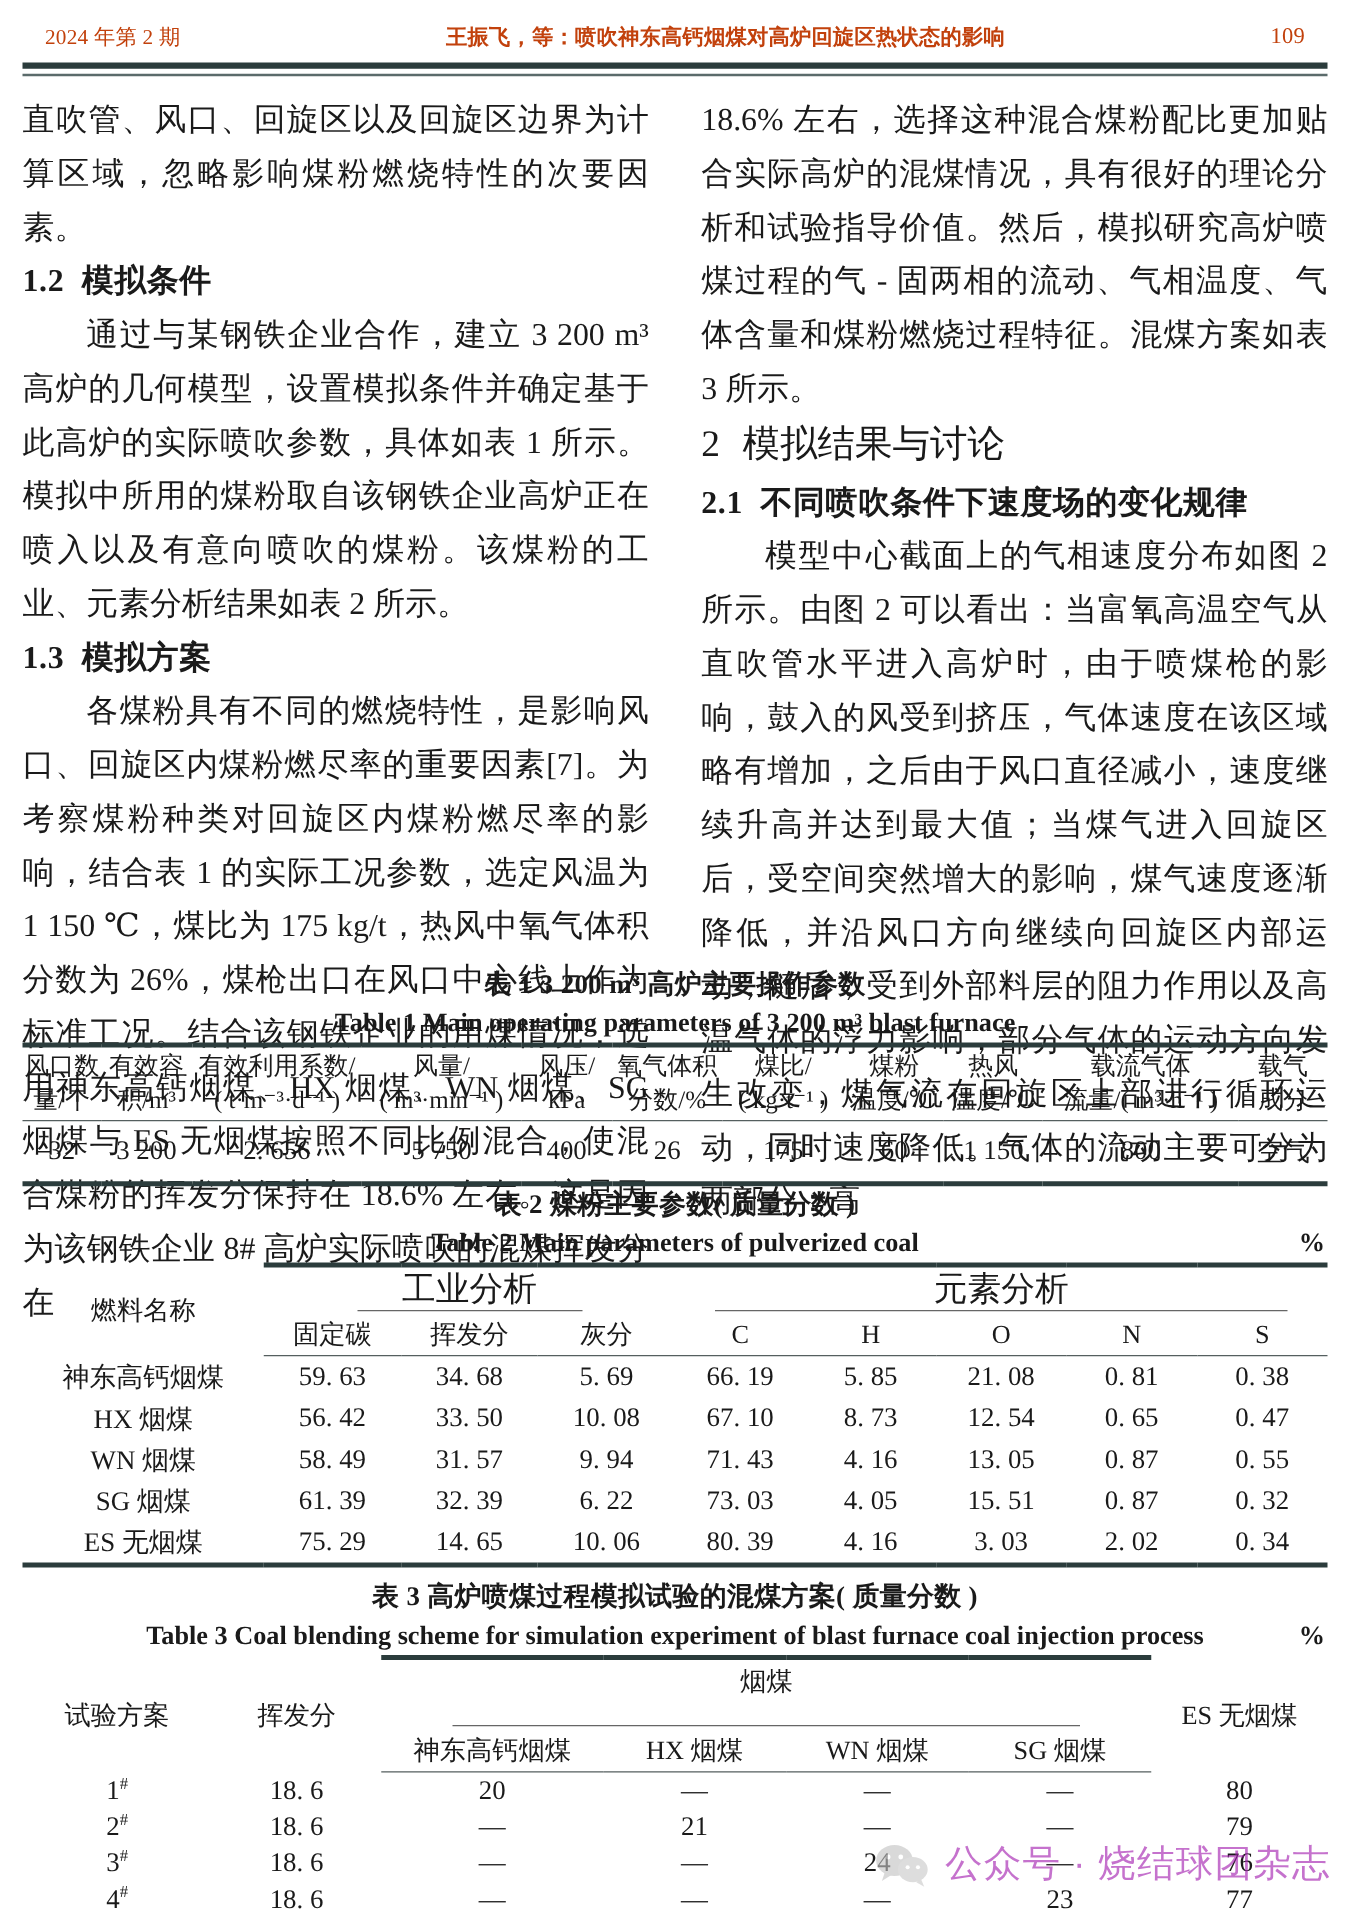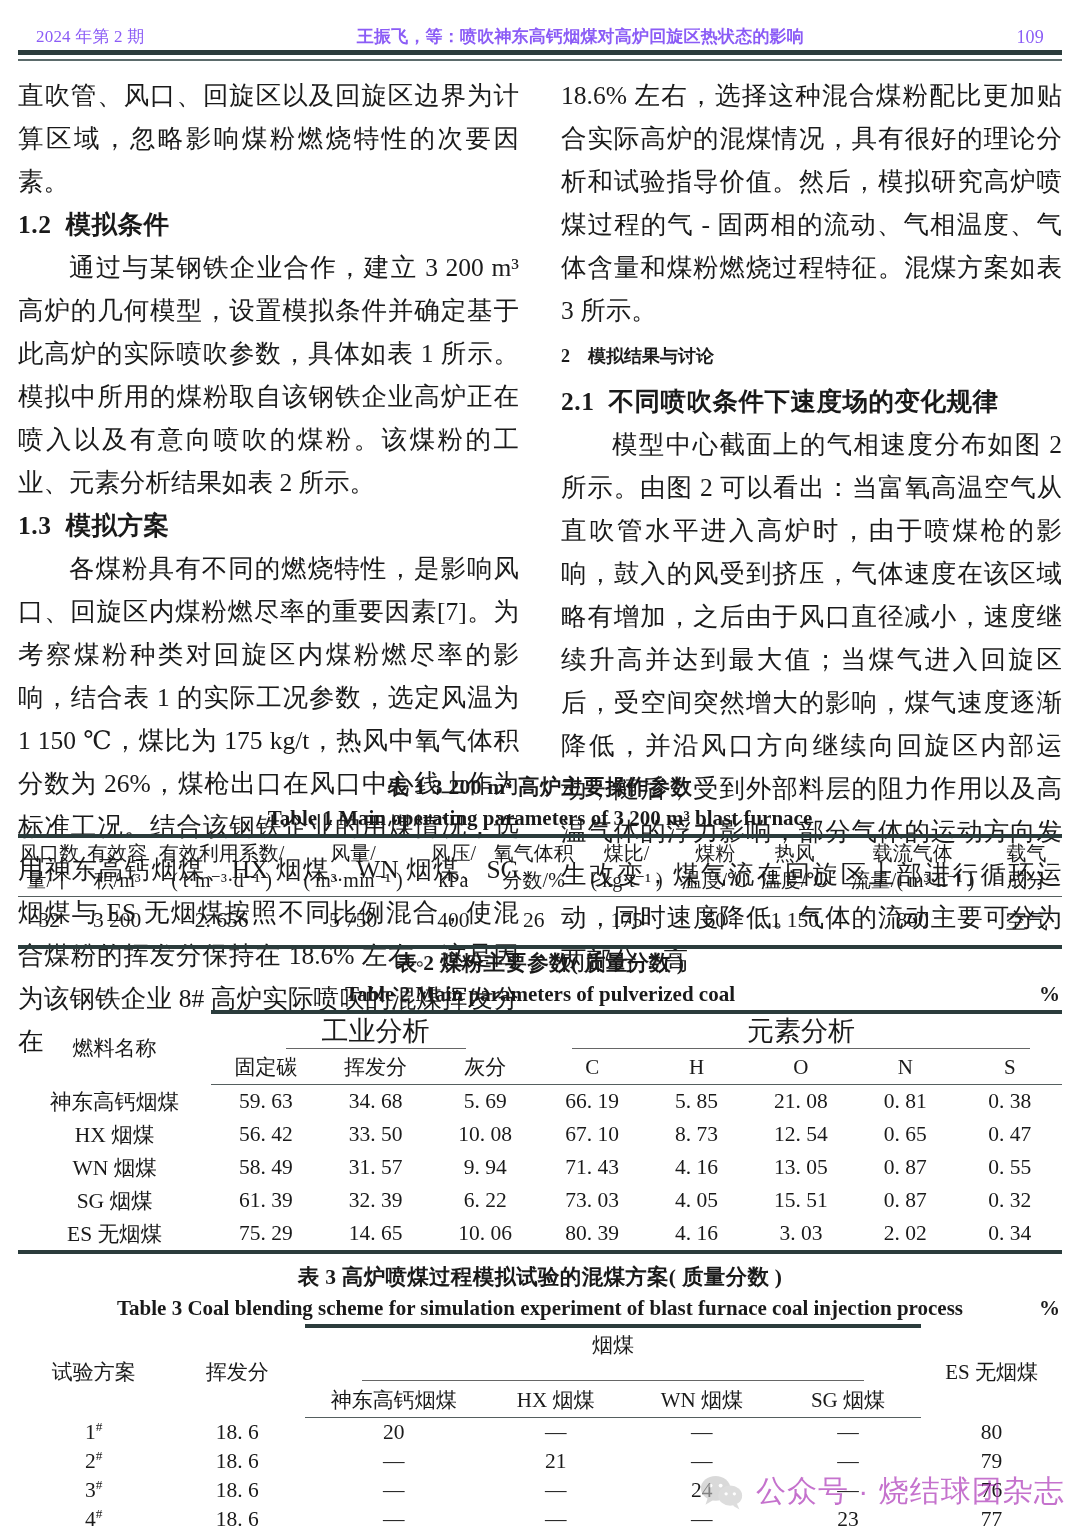--- a/index.html
+++ b/index.html
@@ -24,24 +24,24 @@
   }
 
   
   .runhead {
     position: absolute;
     top: 18px;
     left: 36px;
     right: 36px;
     height: 30px;
     display: flex;
-    align-items: flex-end;
+    align-items: flex-start;
     justify-content: space-between;
     font-size: 17px;
-    color: #8b5cf6;
+    color: #c2410c;
     letter-spacing: .2px;
   }
   .runhead .rh-left { white-space: nowrap; }
   .runhead .rh-center {
     flex: 1;
     text-align: center;
     font-weight: bold;
     padding: 0 24px;
     white-space: nowrap;
   }
@@ -84,23 +84,23 @@
   .col p.ind { text-indent: 2em; }
   .sec-h {
     font-weight: bold;
     margin: 0;
     font-size: 25.5px;
     line-height: 43px;
     letter-spacing: .5px;
   }
   .sec-h .num { font-weight: bold; margin-right: 14px; font-family: "Liberation Serif", serif;}
   .sec-h2 {
-    font-weight: bold;
+    font-weight: normal;
     margin: 6px 0 0 0;
-    font-size: 18px;
+    font-size: 30px;
     line-height: 48px;
   }
   .sec-h2 .num { margin-right: 18px; }
   sup { font-size: .62em; vertical-align: super; line-height: 0; }
 
   
   .tblwrap { position: absolute; left: 18px; width: 1044px; }
   .tcap {
     text-align: center;
     font-size: 21.5px;

